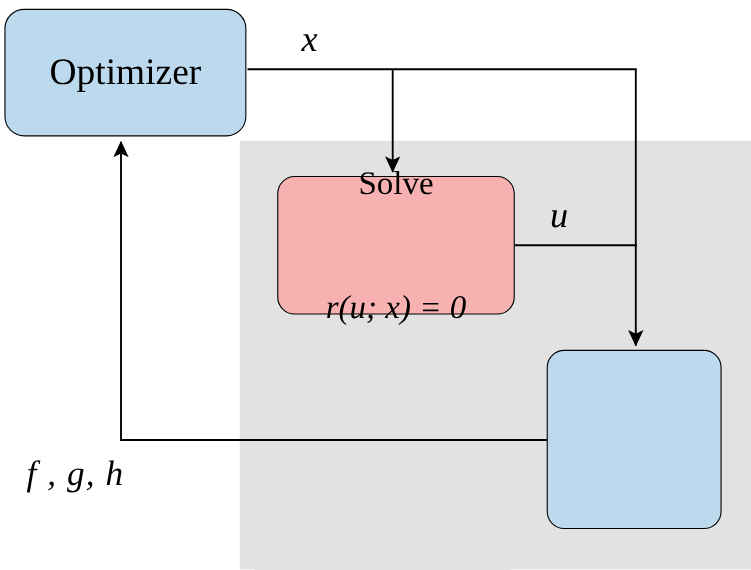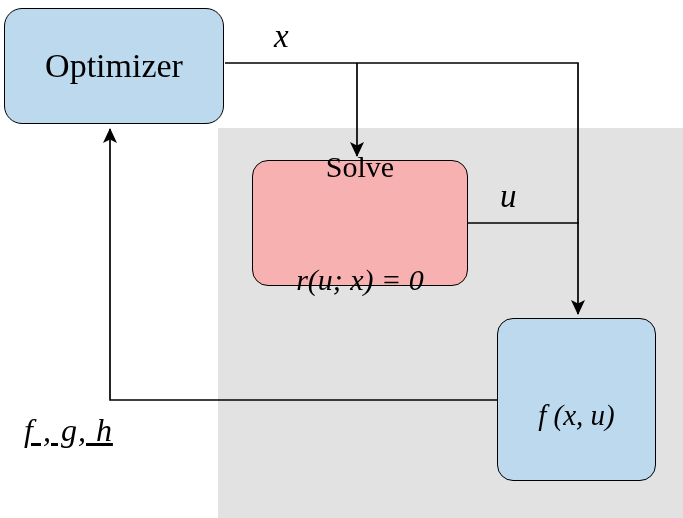--- a/index.html
+++ b/index.html
@@ -66,21 +66,21 @@
     line-height: 1.6;
   }
   .math { font-style: italic; margin-top: 32px; }
   .edge-label {
     position: absolute;
     font-style: italic;
     white-space: nowrap;
   }
   .label-x   { left: 274px; top: 18px;  font-size: 33px; }
   .label-u   { left: 500px; top: 178px; font-size: 33px; }
-  .label-fgh { left: 24px;  top: 412px; font-size: 32px; letter-spacing: 1px; text-decoration: underline; }
+  .label-fgh { left: 24px;  top: 412px; font-size: 32px; letter-spacing: 1px; }
 </style>
 </head>
 <body>
 
 <div class="canvas">
 
   <div class="group-bg"></div>
 
   <svg class="connectors" viewBox="0 0 683 518">
     <defs>
@@ -97,20 +97,19 @@
   <div class="box box-blue optimizer">
     <span>Optimizer</span>
   </div>
 
   <div class="box box-red solver">
     <span>Solve</span>
     <span class="math">r(u; x) = 0</span>
   </div>
 
   <div class="box box-blue functions">
-    <span class="math">f (x, u)</span>
   </div>
 
   <div class="edge-label label-x">x</div>
   <div class="edge-label label-u">u</div>
   <div class="edge-label label-fgh">f , g, h</div>
 
 </div>
 
 </body></html>

